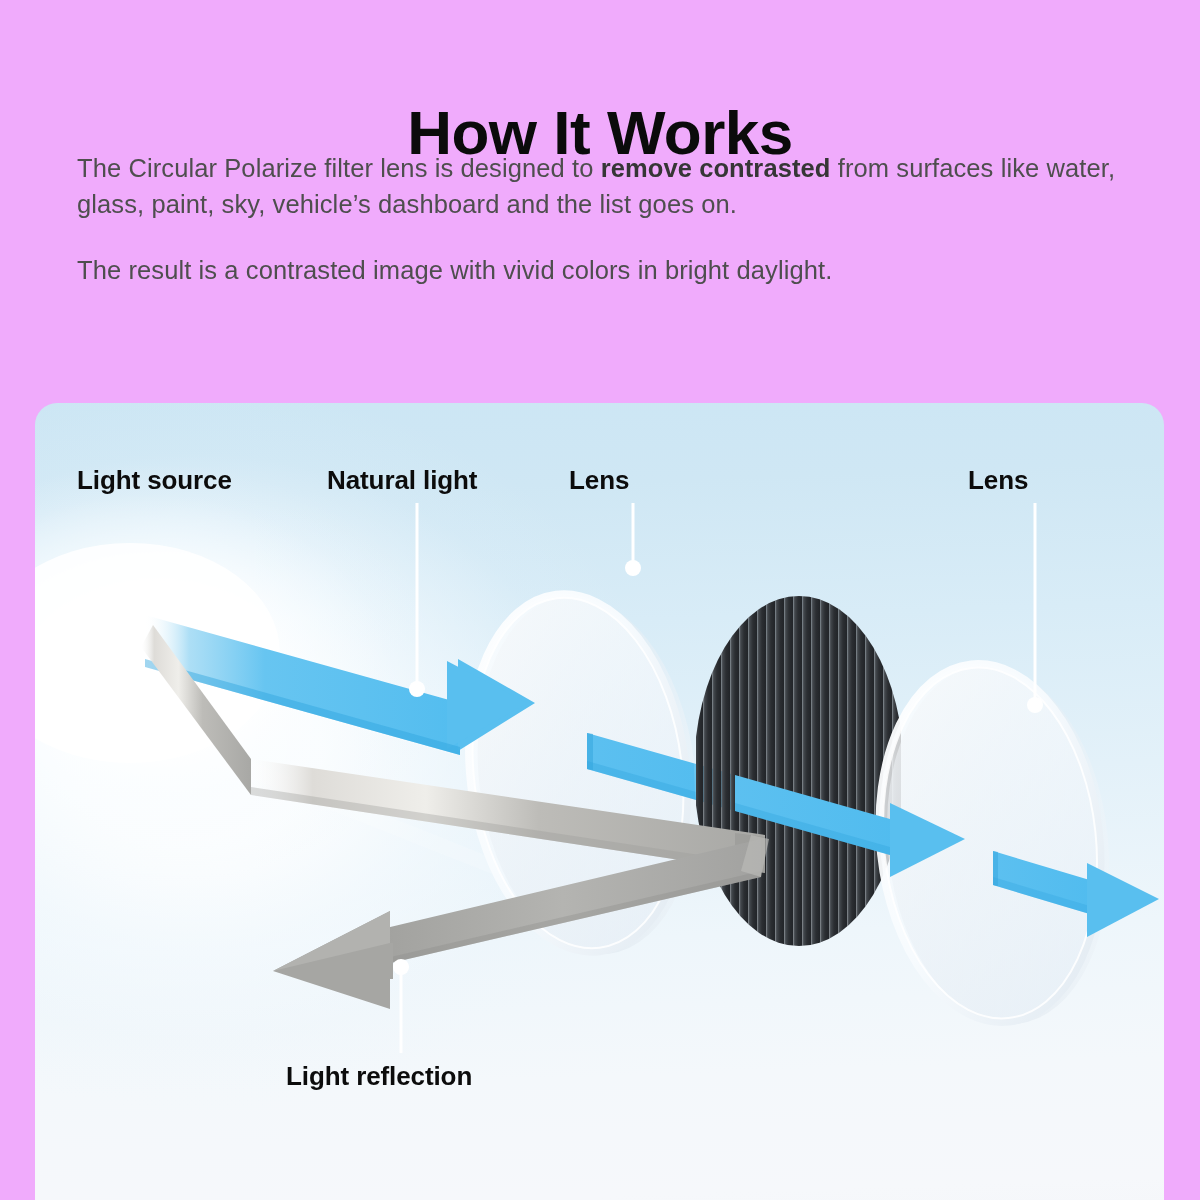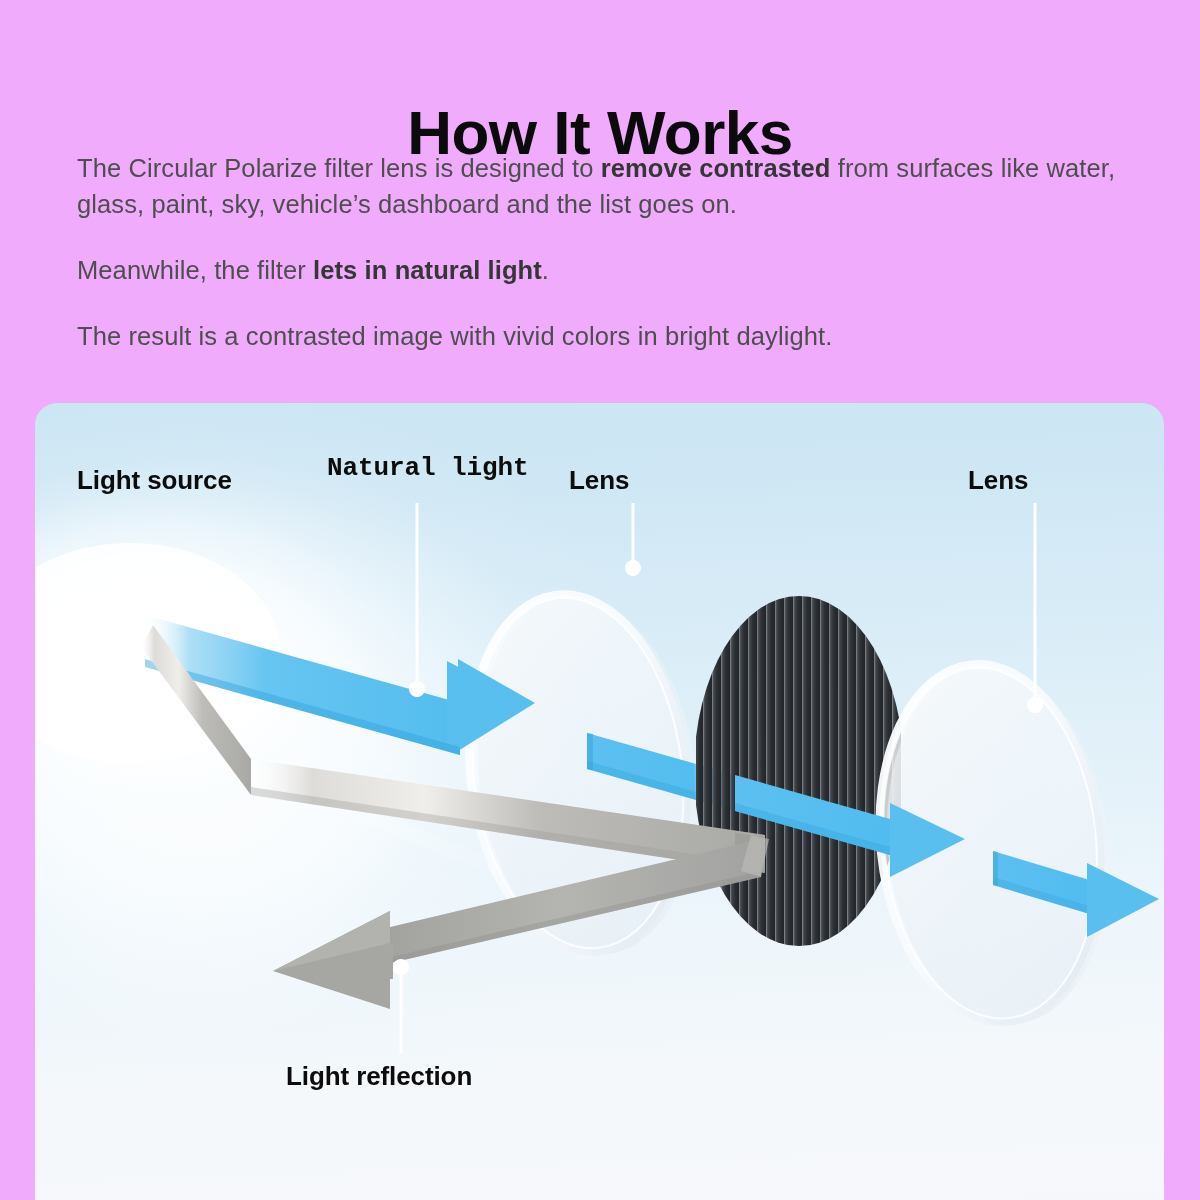--- a/index.html
+++ b/index.html
@@ -98,35 +98,34 @@
   
   .diagram-label {
     position: absolute;
     font-size: 26px;
     font-weight: bold;
     color: #0c0c0c;
     white-space: nowrap;
     letter-spacing: -0.1px;
   }
   .lbl-light-source  { left: 42px;  top: 62px;  }
-  .lbl-natural-light { left: 292px; top: 50px; font-family: Liberation Mono, monospace;  }
+  .lbl-natural-light { left: 292px; top: 62px;  }
   .lbl-lens-1        { left: 534px; top: 62px;  }
   .lbl-lens-2        { left: 933px; top: 62px;  }
   .lbl-light-reflection { left: 251px; top: 658px; }
 </style>
 </head>
 <body>
 
 <div id="page">
 
   <h1 class="page-title">How It Works</h1>
 
   <div class="copy-block">
     <p class="copy-para"><span>The Circular Polarize filter lens is designed to </span><b>remove contrasted</b><span> from surfaces like water, glass, paint, sky, vehicle’s dashboard and the list goes on.</span></p>
-    <p class="copy-para"><span>Meanwhile, the filter </span><b>lets in natural light</b><span>.</span></p>
     <p class="copy-para"><span>The result is a contrasted image with vivid colors in bright daylight.</span></p>
   </div>
 
   <div class="diagram-panel">
 
     <svg class="diagram-svg" viewBox="0 0 1129 754">
       <defs>
 
         <radialGradient id="sunGlow" cx="0.5" cy="0.5" r="0.5">
           <stop offset="0%" stop-color="#ffffff" stop-opacity="1"></stop>

